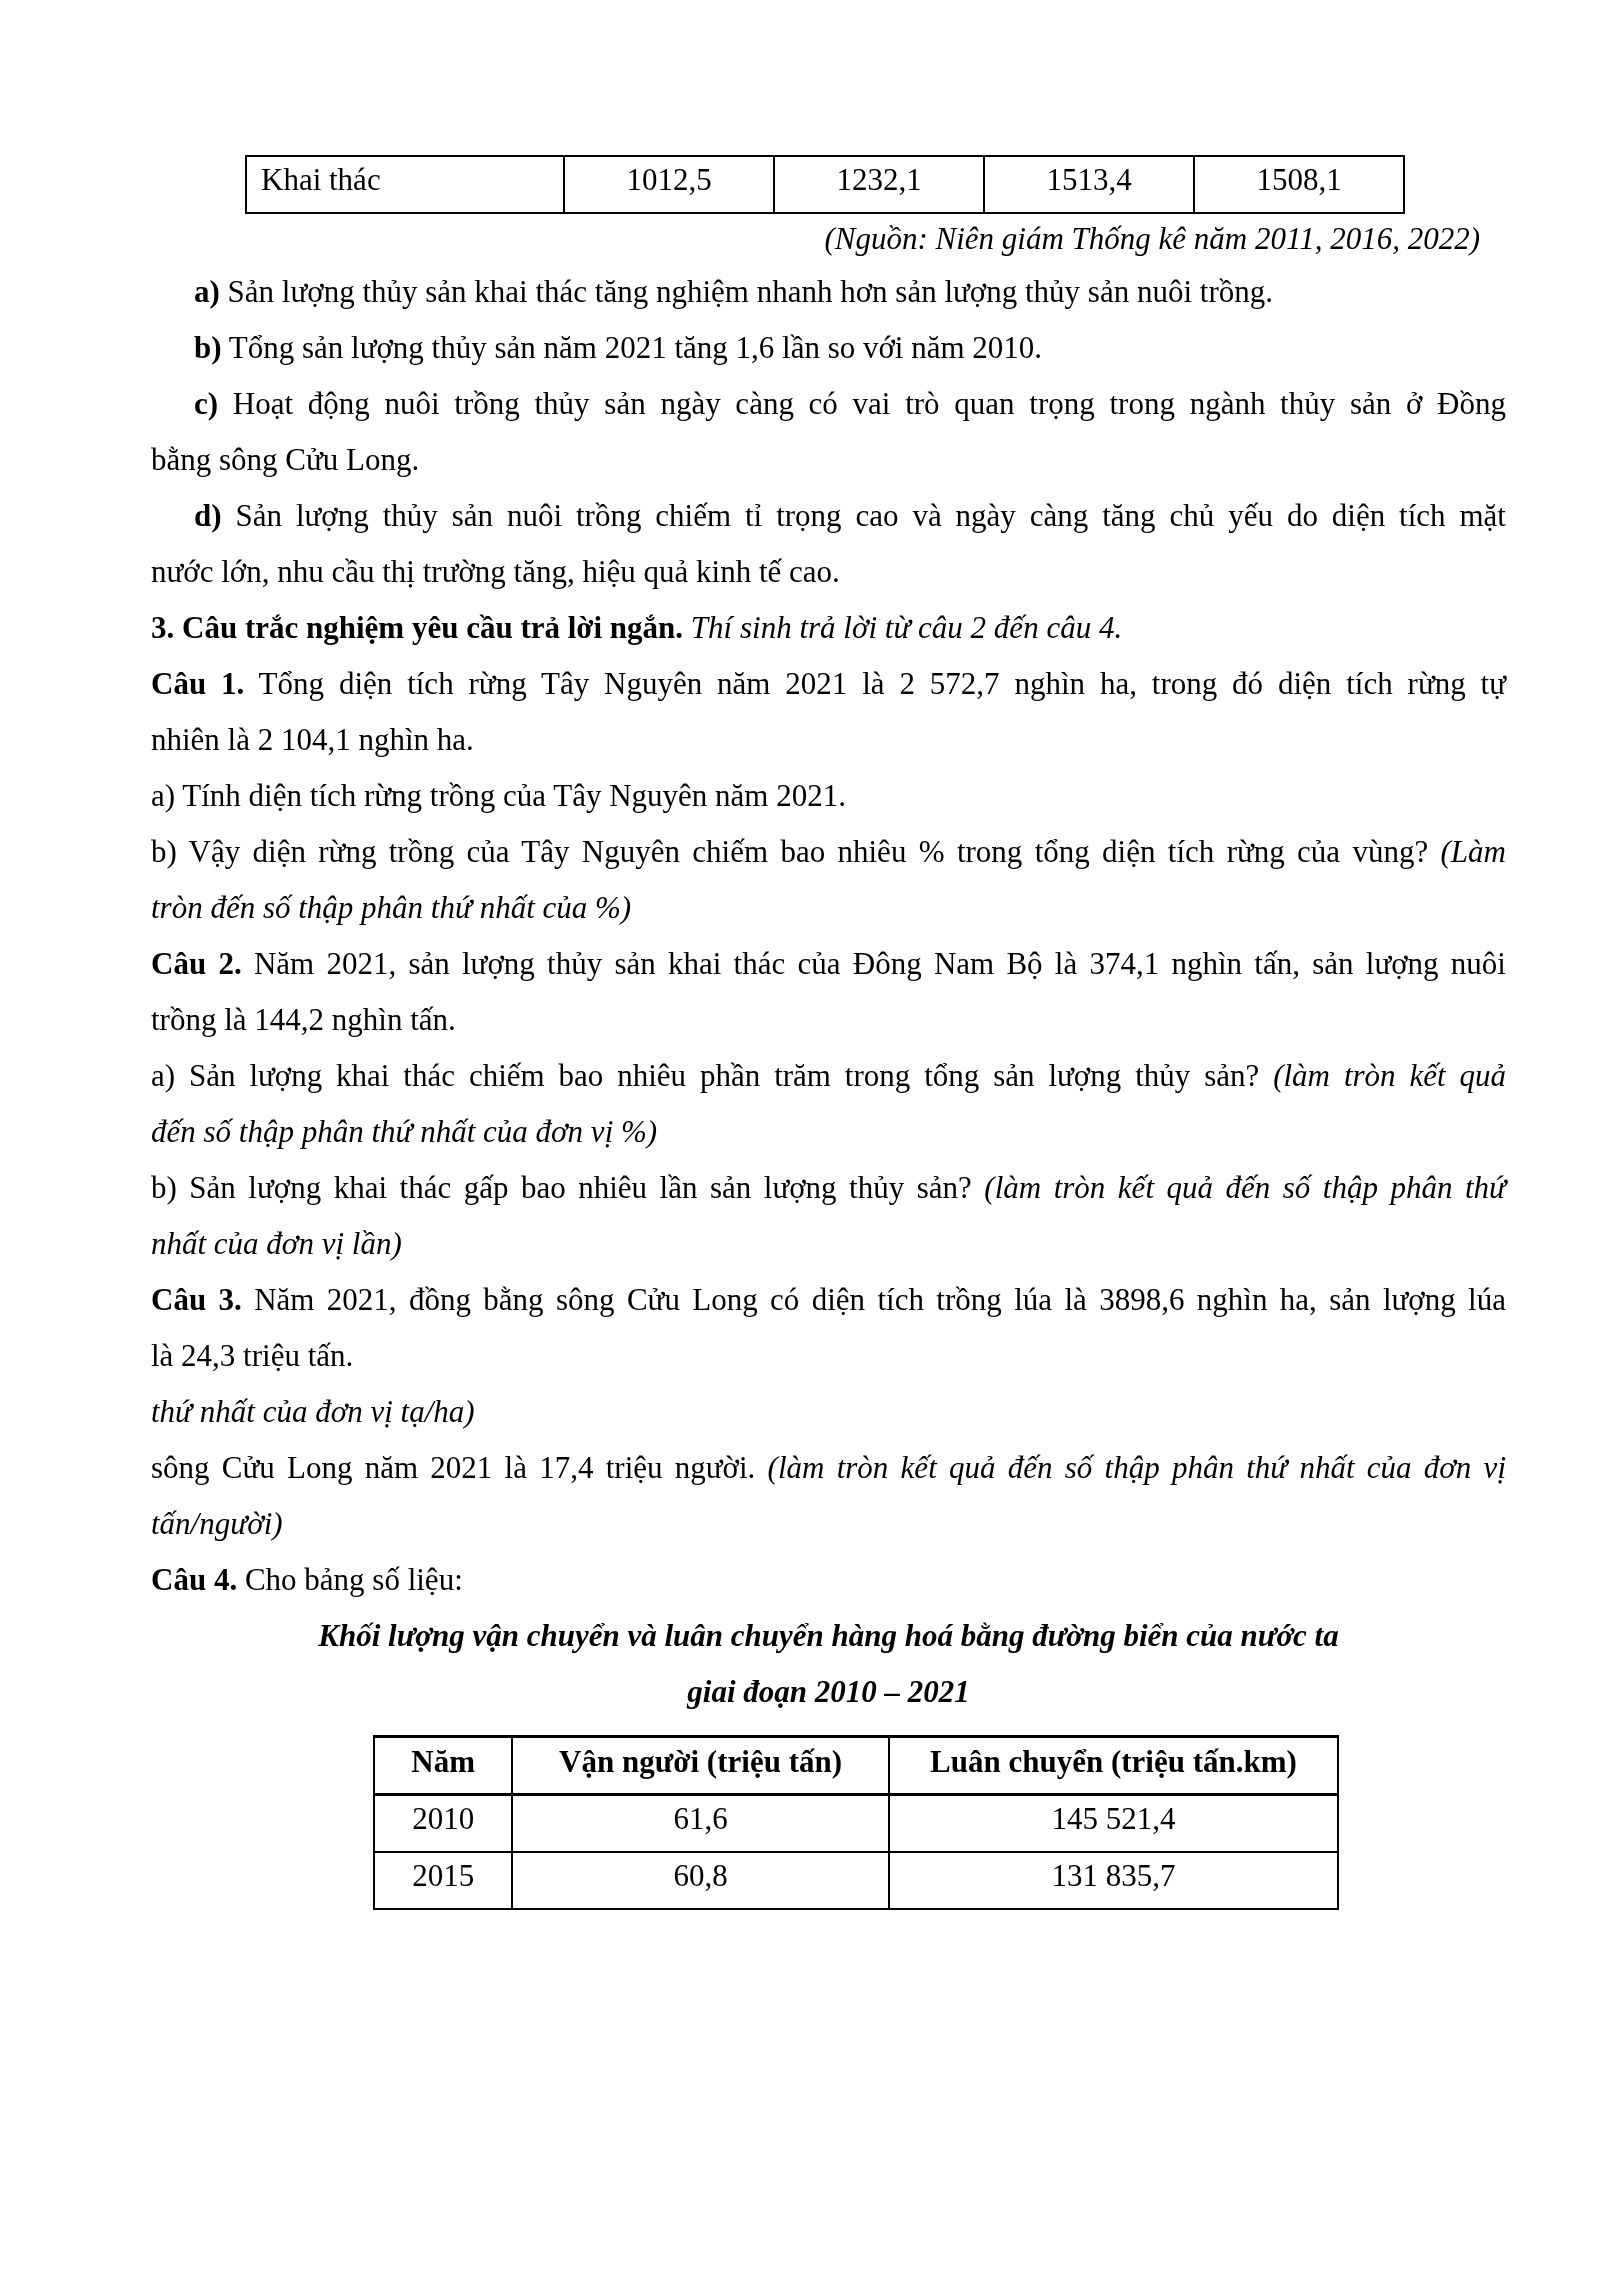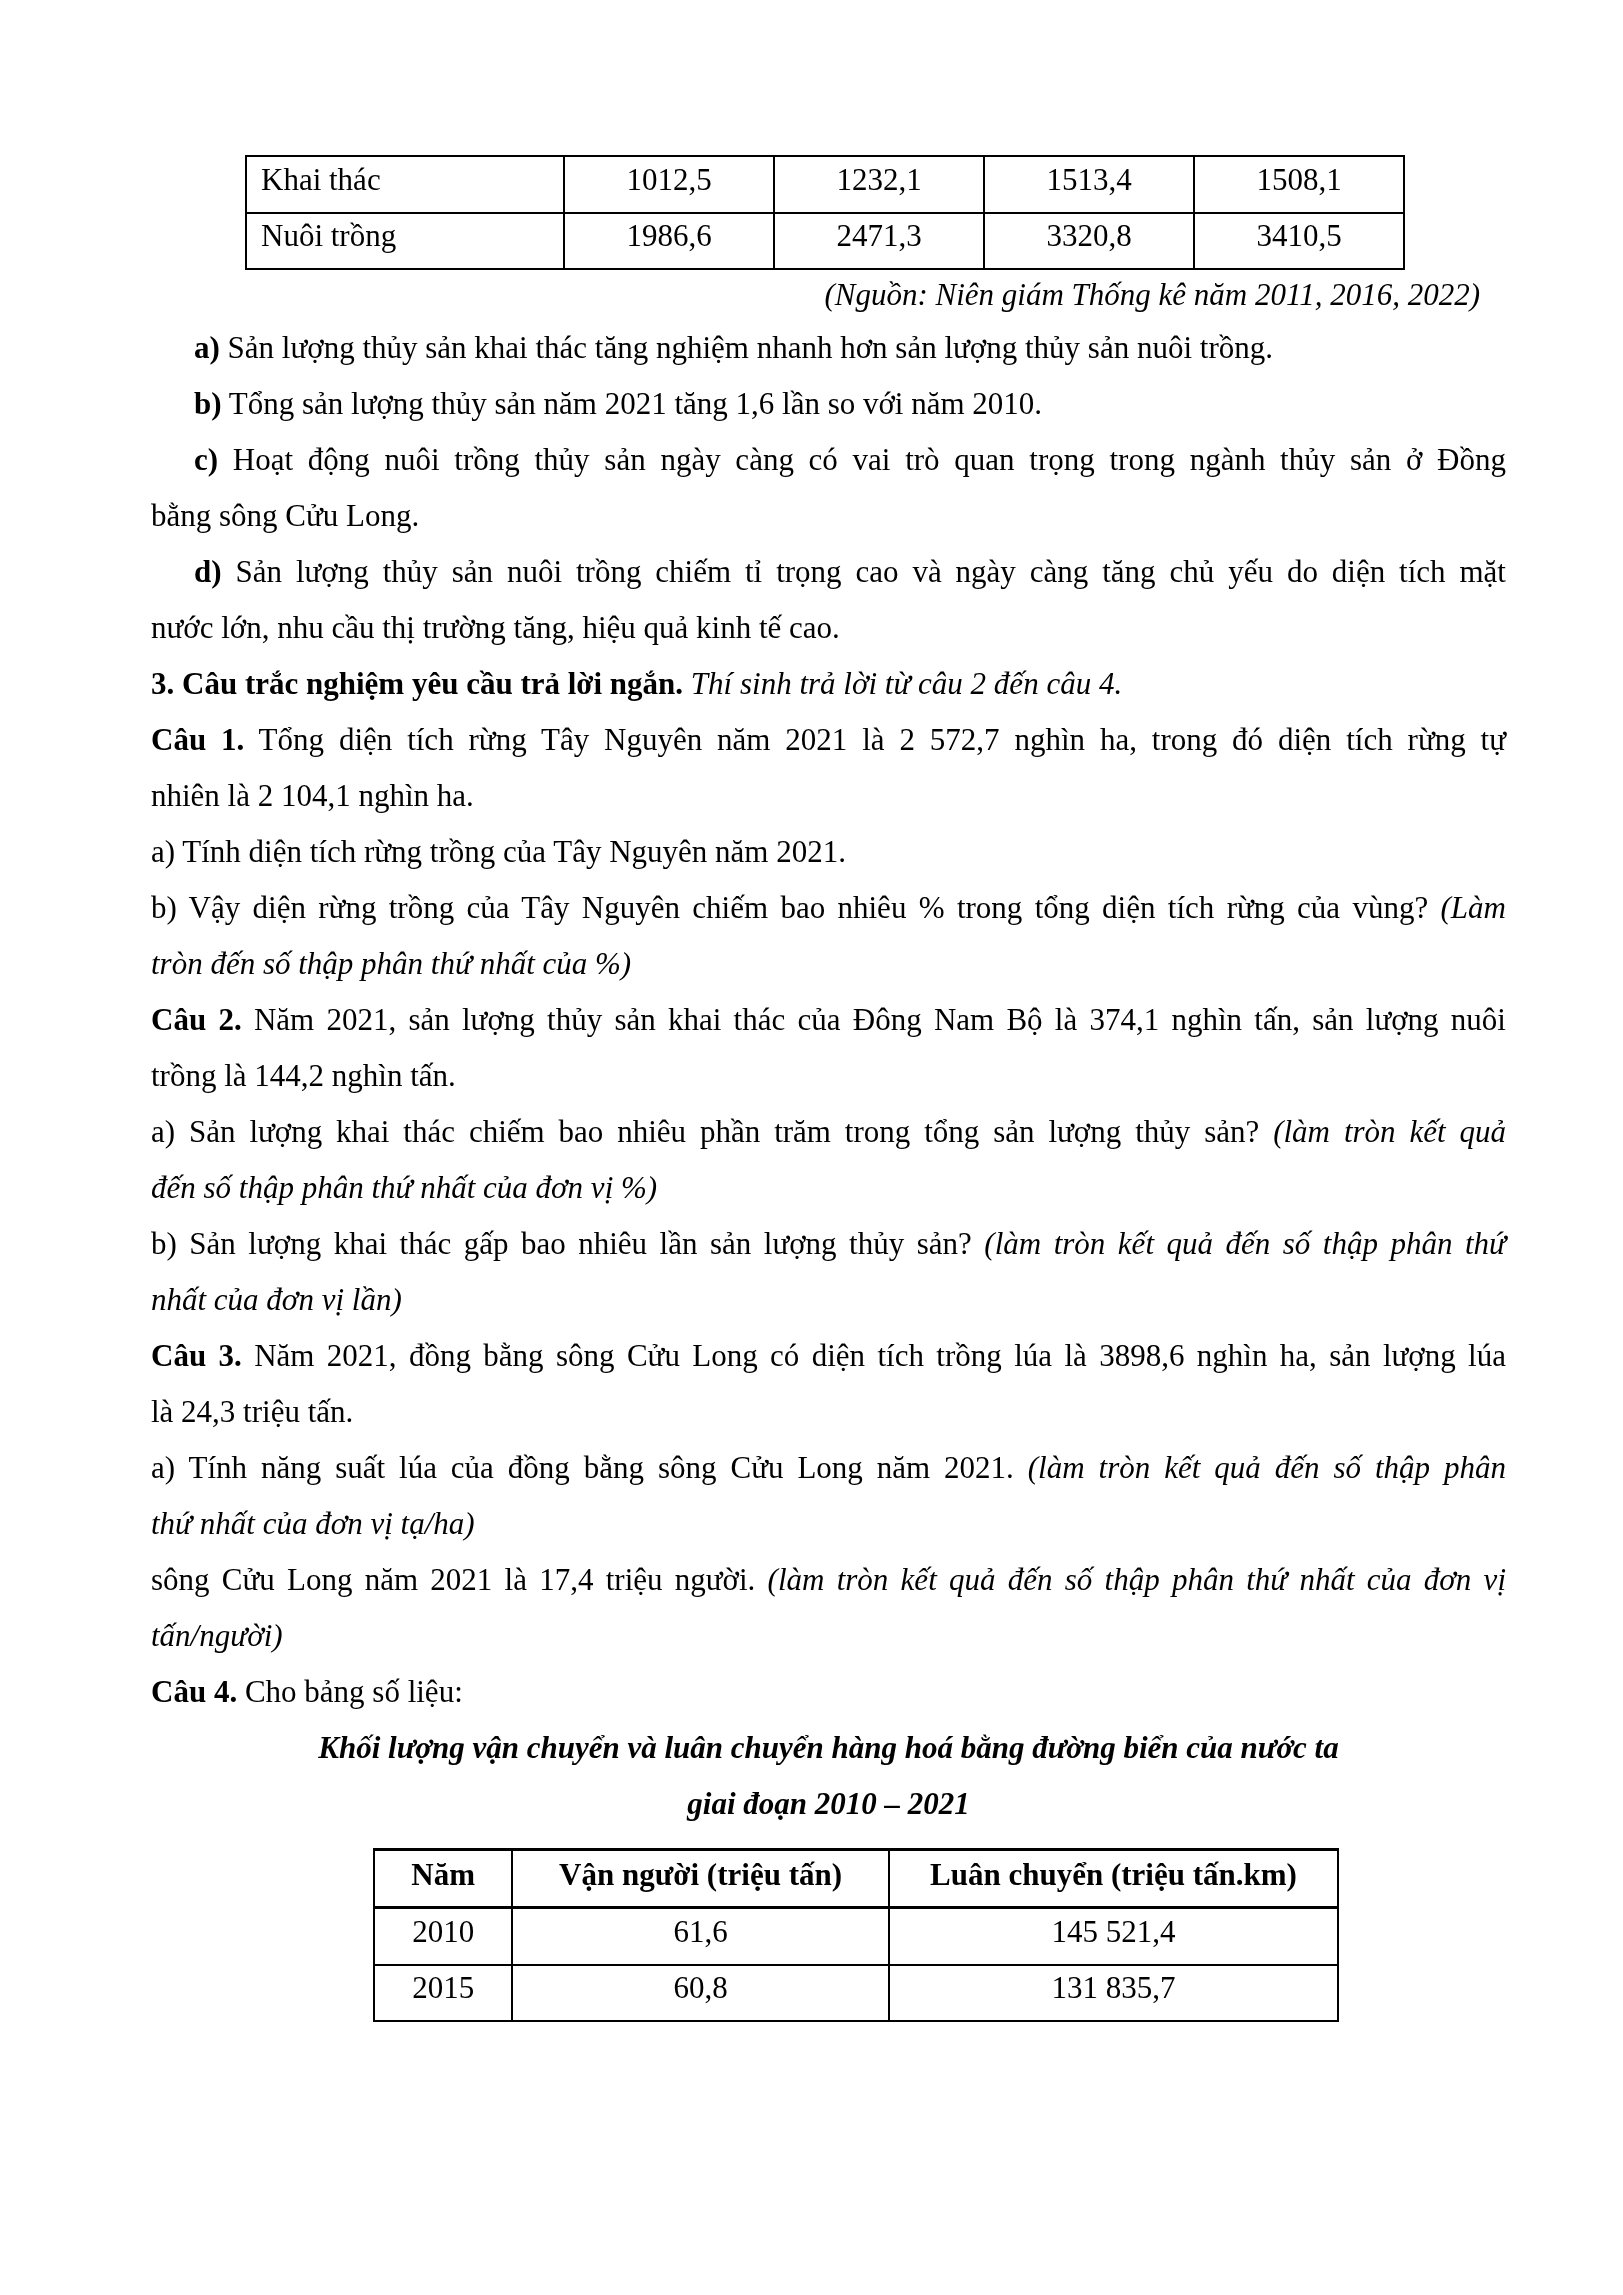--- a/index.html
+++ b/index.html
@@ -55,27 +55,20 @@
         <col style="width:210px">
     </colgroup>
     <tbody id="top-table-body">
         <tr>
           <td class="label-cell">Khai thác</td>
           <td>1012,5</td>
           <td>1232,1</td>
           <td>1513,4</td>
           <td>1508,1</td>
         </tr>
-        <tr>
-          <td class="label-cell">Nuôi trồng</td>
-          <td>1986,6</td>
-          <td>2471,3</td>
-          <td>3320,8</td>
-          <td>3410,5</td>
-        </tr>
       </tbody>
   </table>
 
   <div class="doc-line source-note">(Nguồn: Niên giám Thống kê năm 2011, 2016, 2022)</div>
 
   <div id="paragraphs">
       <div class="doc-line" style="padding-left: 43px;"><span class="b">a)</span><span> Sản lượng thủy sản khai thác tăng nghiệm nhanh hơn sản lượng thủy sản nuôi trồng.</span></div>
       <div class="doc-line" style="padding-left: 43px;"><span class="b">b)</span><span> Tổng sản lượng thủy sản năm 2021 tăng 1,6 lần so với năm 2010.</span></div>
       <div class="doc-line jl" style="padding-left: 43px;"><span class="b">c)</span><span> Hoạt động nuôi trồng thủy sản ngày càng có vai trò quan trọng trong ngành thủy sản ở Đồng</span></div>
       <div class="doc-line"><span>bằng sông Cửu Long.</span></div>
@@ -88,21 +81,20 @@
       <div class="doc-line jl"><span>b) Vậy diện rừng trồng của Tây Nguyên chiếm bao nhiêu % trong tổng diện tích rừng của vùng? </span><span class="i">(Làm</span></div>
       <div class="doc-line"><span class="i">tròn đến số thập phân thứ nhất của %)</span></div>
       <div class="doc-line jl"><span class="b">Câu 2.</span><span> Năm 2021, sản lượng thủy sản khai thác của Đông Nam Bộ là 374,1 nghìn tấn, sản lượng nuôi</span></div>
       <div class="doc-line"><span>trồng là 144,2 nghìn tấn.</span></div>
       <div class="doc-line jl"><span>a) Sản lượng khai thác chiếm bao nhiêu phần trăm trong tổng sản lượng thủy sản? </span><span class="i">(làm tròn kết quả</span></div>
       <div class="doc-line"><span class="i">đến số thập phân thứ nhất của đơn vị %)</span></div>
       <div class="doc-line jl"><span>b) Sản lượng khai thác gấp bao nhiêu lần sản lượng thủy sản? </span><span class="i">(làm tròn kết quả đến số thập phân thứ</span></div>
       <div class="doc-line"><span class="i">nhất của đơn vị lần)</span></div>
       <div class="doc-line jl"><span class="b">Câu 3.</span><span> Năm 2021, đồng bằng sông Cửu Long có diện tích trồng lúa là 3898,6 nghìn ha, sản lượng lúa</span></div>
       <div class="doc-line"><span>là 24,3 triệu tấn.</span></div>
-      <div class="doc-line jl"><span>a) Tính năng suất lúa của đồng bằng sông Cửu Long năm 2021. </span><span class="i">(làm tròn kết quả đến số thập phân</span></div>
       <div class="doc-line"><span class="i">thứ nhất của đơn vị tạ/ha)</span></div>
       <div class="doc-line jl"><span>sông Cửu Long năm 2021 là 17,4 triệu người. </span><span class="i">(làm tròn kết quả đến số thập phân thứ nhất của đơn vị</span></div>
       <div class="doc-line"><span class="i">tấn/người)</span></div>
       <div class="doc-line"><span class="b">Câu 4.</span><span> Cho bảng số liệu:</span></div>
       <div class="doc-line center"><span class="b i">Khối lượng vận chuyển và luân chuyển hàng hoá bằng đường biển của nước ta</span></div>
       <div class="doc-line center"><span class="b i">giai đoạn 2010 – 2021</span></div>
     </div>
 
   <table class="doc-table" id="bottom-table">
     <thead>

